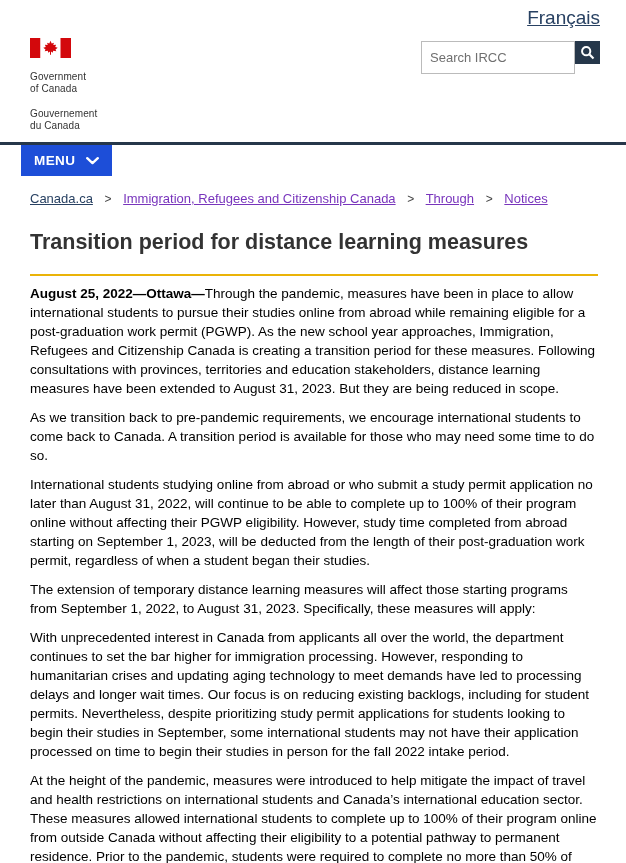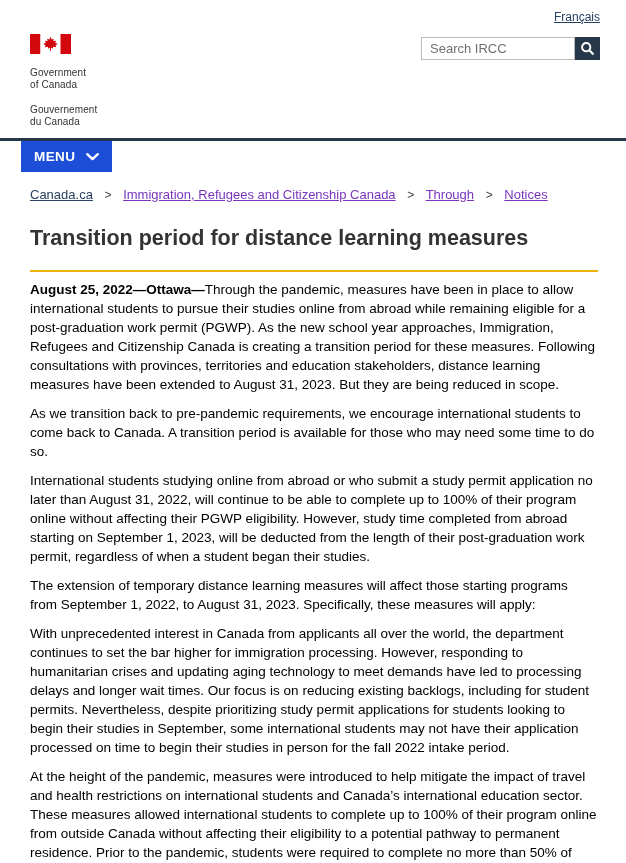--- a/index.html
+++ b/index.html
@@ -10,30 +10,30 @@
     margin: 0 auto;
     font-family: "Liberation Sans", sans-serif;
     color: #333;
     overflow-x: hidden;
   }
   a { text-decoration: underline; cursor: pointer; }
 
   
   .header { padding: 7px 26px 10px 30px; }
   .lang-row { text-align: right; }
-  .lang-link { font-size: 12px; color: #284162; text-decoration: underline; }
+  .lang-link { font-size: 19px; color: #284162; text-decoration: underline; }
   .header-main { display: flex; justify-content: space-between; align-items: flex-start; margin-top: 3px; }
   .fip { display: flex; gap: 13px; text-decoration: none; color: #333; margin-top: 5px; align-items: flex-start; flex-direction: column; }
   .flag-svg { width: 41px; height: 20px; flex: none; margin-top: 1px; }
   .fip-text { font-size: 10px; line-height: 1.2; letter-spacing: 0.1px; }
   .fip-en { width: 62px; }
   .fip-fr { width: 72px; }
   .search-box { display: flex; margin-top: 9px; }
   .search-box input {
-    width: 154px; height: 23px;
+    width: 154px; height: 33px;
     border: 1px solid #bbb;
     padding: 2px 8px;
     font-size: 13px;
     font-family: "Liberation Sans", sans-serif;
     color: #333;
     outline: none;
   }
   .search-box input::placeholder { color: #6f6f6f; }
   .search-btn {
     width: 25px; height: 23px;

